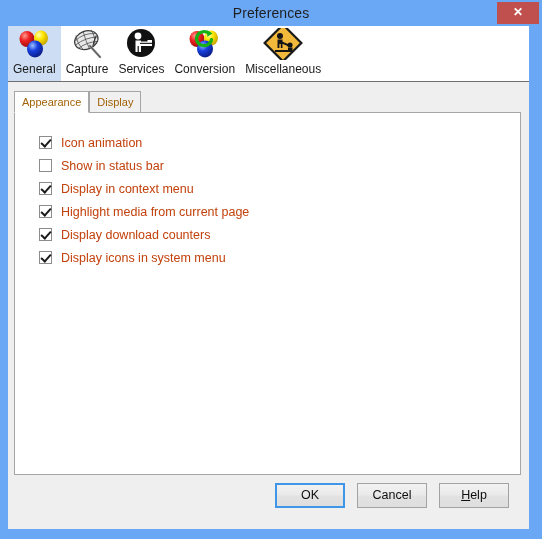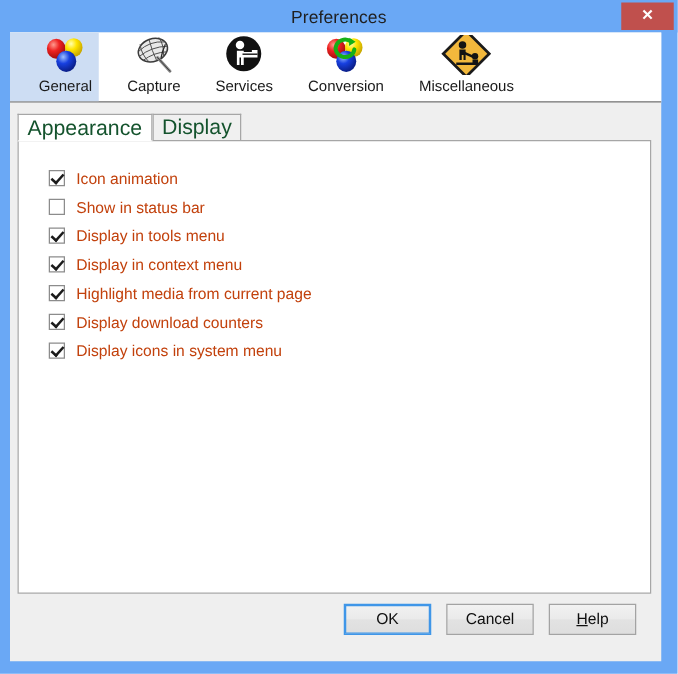--- a/index.html
+++ b/index.html
@@ -88,21 +88,21 @@
     background: #ffffff;
     border-bottom: 1px solid #6f6f6f;
     box-sizing: border-box;
     white-space: nowrap;
     font-size: 0;
   }
   .tool-item {
     display: inline-block;
     vertical-align: top;
     height: 55px;
-    padding: 2px 5px 0 23px;
+    padding: 2px 5px 0 5px;
     box-sizing: border-box;
     text-align: left;
     cursor: pointer;
     position: relative;
   }
   .tool-item.selected {
     background: #cdddf3;
   }
   .tool-icon {
     display: block;
@@ -129,22 +129,22 @@
     height: 21px;
     font-size: 0;
     z-index: 3;
   }
   .tab {
     display: inline-block;
     vertical-align: bottom;
     height: 21px;
     line-height: 20px;
     padding: 0 7px;
-    font-size: 17px;
-    color: #14532d;
+    font-size: 11px;
+    color: #a16207;
     background: #f0f0f0;
     border: 1px solid #a6a6a6;
     border-bottom: none;
     box-sizing: border-box;
     cursor: pointer;
     font-family: "Liberation Sans", sans-serif;
   }
   .tab.active {
     background: #ffffff;
     height: 22px;
@@ -367,24 +367,20 @@
         <div class="option-row">
           <span class="cb checked"></span>
           <span class="option-label">Icon animation</span>
         </div>
 
         <div class="option-row">
           <span class="cb"></span>
           <span class="option-label">Show in status bar</span>
         </div>
 
-        <div class="option-row">
-          <span class="cb checked"></span>
-          <span class="option-label">Display in tools menu</span>
-        </div>
 
         <div class="option-row">
           <span class="cb checked"></span>
           <span class="option-label">Display in context menu</span>
         </div>
 
         <div class="option-row">
           <span class="cb checked"></span>
           <span class="option-label">Highlight media from current page</span>
         </div>

